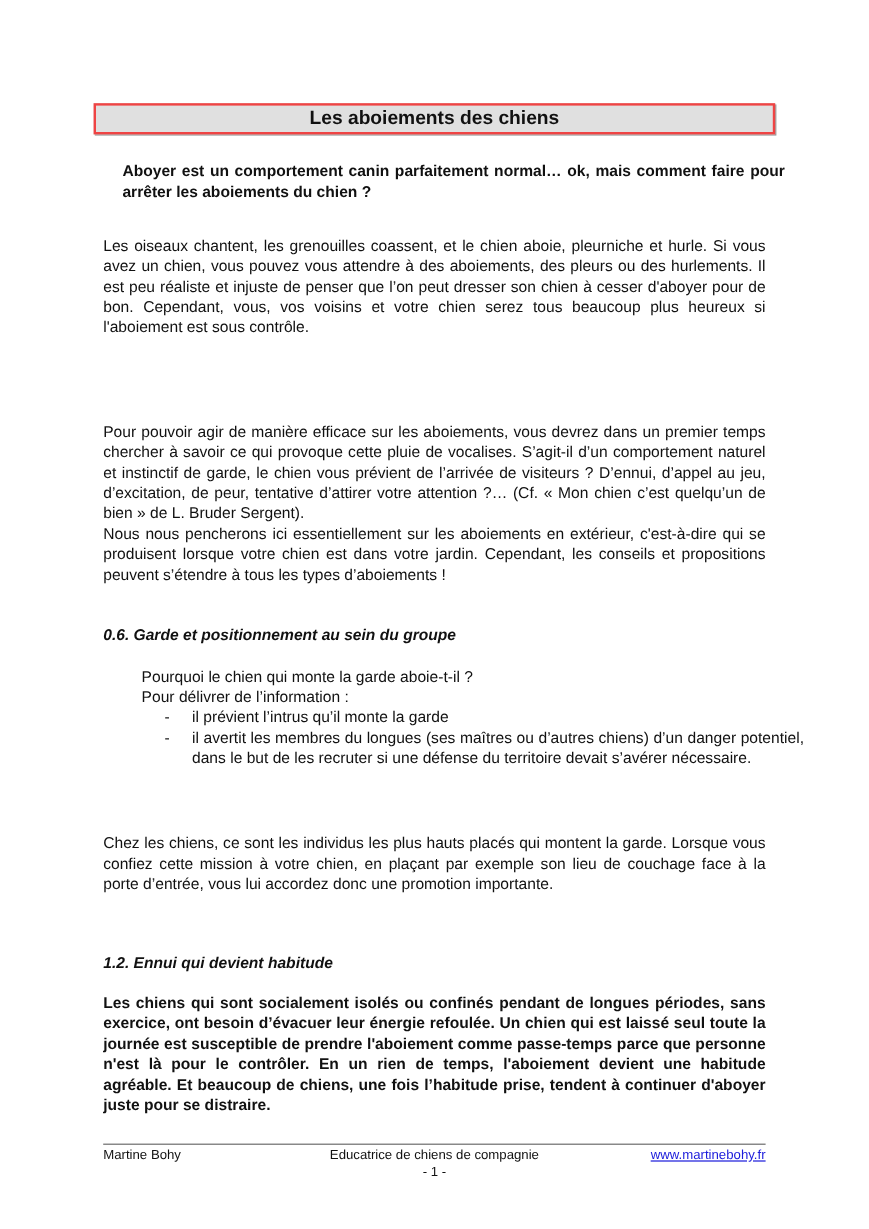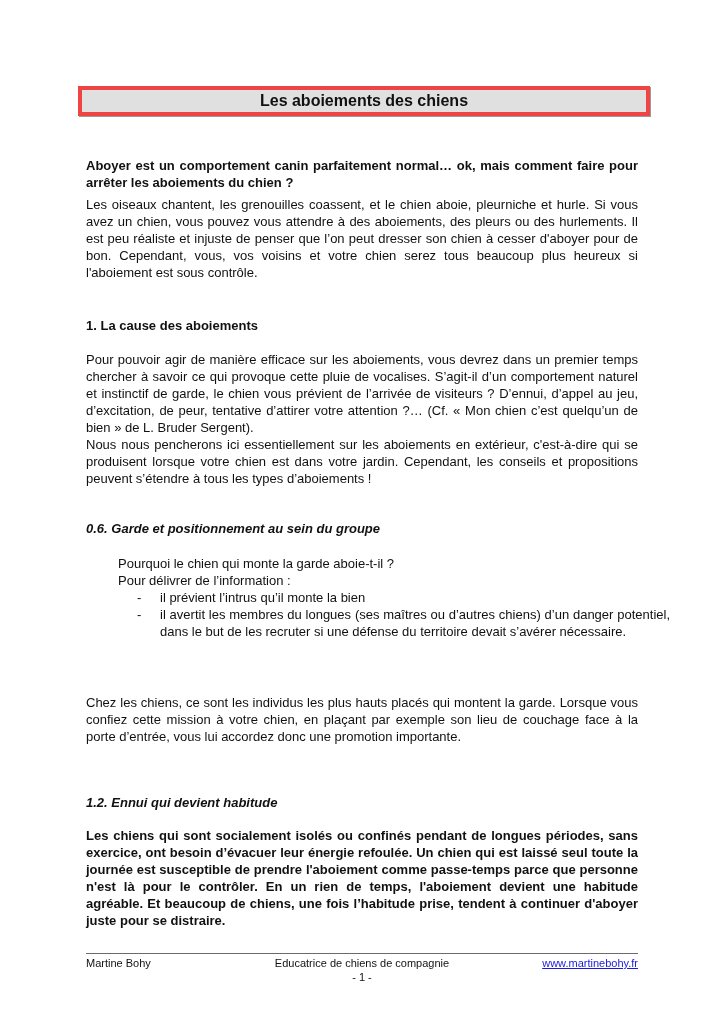--- a/index.html
+++ b/index.html
@@ -20,21 +20,21 @@
       left: 0; top: 0;
       width: 724px; height: 1024px;
     }
     .title-box {
       position: absolute;
       left: 78px;
       top: 86px;
       width: 564px;
       height: 22px;
       background: #e0e0e0;
-      border: 4px solid #ef4444;
+      border: 2px solid #ef4444;
       box-shadow: 1px 1px 0 #9a9a9a;
       text-align: center;
       font-weight: bold;
       font-size: 16px;
       line-height: 22px;
       color: #111;
     }
     .content {
       position: absolute;
       left: 86px;
@@ -113,46 +113,43 @@
       width: 552px;
     }
   </style>
 </head>
 <body>
 
 <div class="page">
 
   <div class="title-box">Les aboiements des chiens</div>
 
-  <div class="content justify lead" style="top:157px;">
+  <div class="content justify lead" style="top:134px;margin-left:16px;">
     <p>Aboyer est un comportement canin parfaitement normal… ok, mais comment faire pour arrêter les aboiements du chien ?</p>
   </div>
 
   <div class="content justify" style="top:196px;">
     <p>Les oiseaux chantent, les grenouilles coassent, et le chien aboie, pleurniche et hurle. Si vous avez un chien, vous pouvez vous attendre à des aboiements, des pleurs ou des hurlements. Il est peu réaliste et injuste de penser que l’on peut dresser son chien à cesser d'aboyer pour de bon. Cependant, vous, vos voisins et votre chien serez tous beaucoup plus heureux si l'aboiement est sous contrôle.</p>
   </div>
 
-  <div class="content" style="top:317px;">
-    <p class="heading">1. La cause des aboiements</p>
-  </div>
   <div class="content justify" style="top:351px;">
     <p>Pour pouvoir agir de manière efficace sur les aboiements, vous devrez dans un premier temps chercher à savoir ce qui provoque cette pluie de vocalises. S’agit-il d’un comportement naturel et instinctif de garde, le chien vous prévient de l’arrivée de visiteurs ? D’ennui, d’appel au jeu, d’excitation, de peur, tentative d’attirer votre attention ?… (Cf. « Mon chien c’est quelqu’un de bien » de L. Bruder Sergent).</p>
     <p>Nous nous pencherons ici essentiellement sur les aboiements en extérieur, c'est-à-dire qui se produisent lorsque votre chien est dans votre jardin. Cependant, les conseils et propositions peuvent s’étendre à tous les types d’aboiements !</p>
   </div>
 
   <div class="content" style="top:520px;">
     <p class="heading italic">0.6. Garde et positionnement au sein du groupe</p>
   </div>
   <div class="content" style="top:555px;margin-left:32px;">
     <p>Pourquoi le chien qui monte la garde aboie-t-il ?</p>
     <p>Pour délivrer de l’information :</p>
     <ul class="dash-list justify">
       <li>
         <span class="dash">-</span>
-        <span>il prévient l’intrus qu’il monte la bien</span>
+        <span>il prévient l’intrus qu’il monte la garde</span>
       </li>
       <li>
         <span class="dash">-</span>
         <span>il avertit les membres du longues (ses maîtres ou d’autres chiens) d’un danger potentiel, dans le but de les recruter si une défense du territoire devait s’avérer nécessaire.</span>
       </li>
     </ul>
   </div>
   <div class="content justify" style="top:674px;margin-top:20px;">
     <p>Chez les chiens, ce sont les individus les plus hauts placés qui montent la garde. Lorsque vous confiez cette mission à votre chien, en plaçant par exemple son lieu de couchage face à la porte d’entrée, vous lui accordez donc une promotion importante.</p>
   </div>

